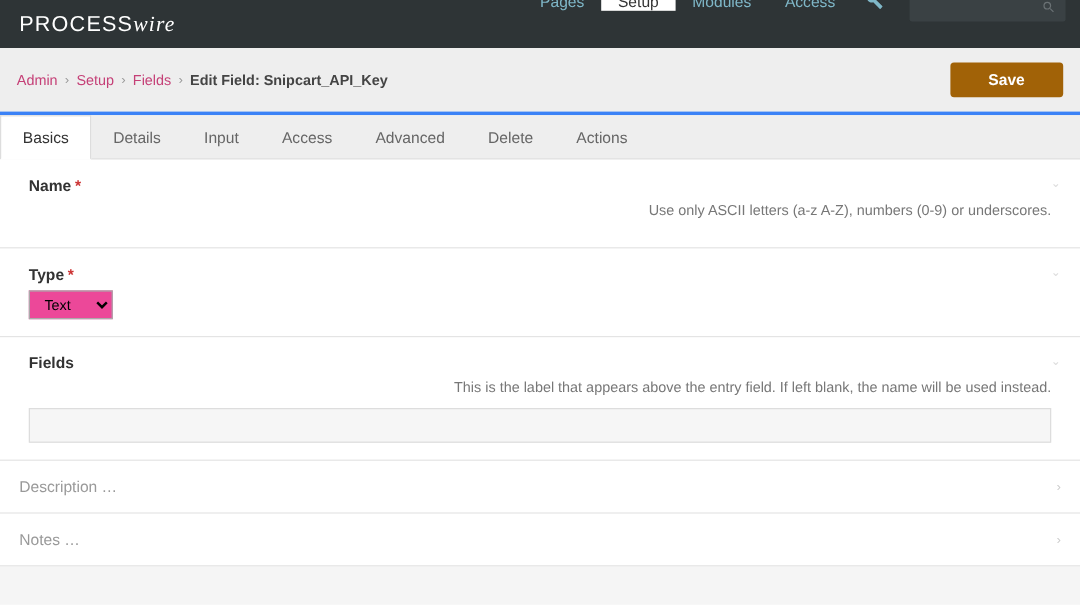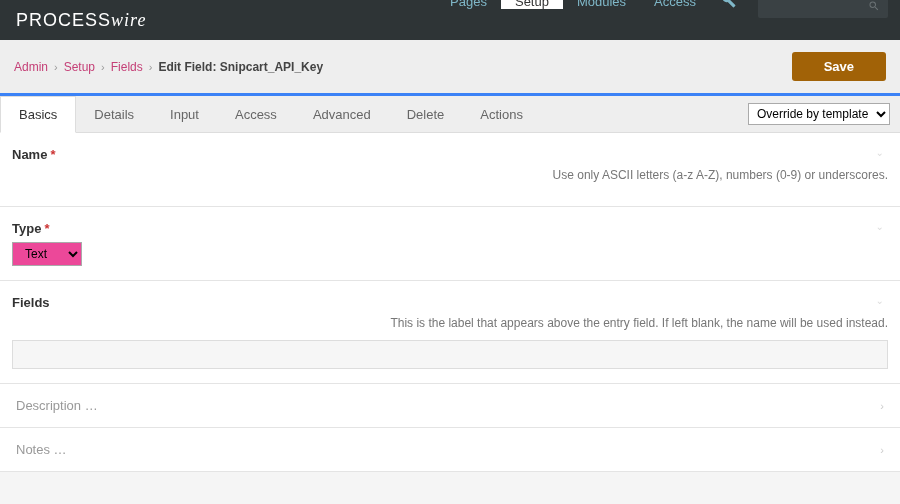--- a/index.html
+++ b/index.html
@@ -15,21 +15,21 @@
 .breadcrumb-bar { background: #eeeeee; padding: 12px 14px; display: flex; align-items: center; border-bottom: 3px solid #3b82f6; }
 .crumb { color: #c54077; font-size: 12px; }
 .crumb-sep { color: #999; margin: 0 6px; font-size: 11px; }
 .crumb-current { color: #444; font-size: 12px; font-weight: 600; }
 .save-btn { margin-left: auto; background: #a16207; color: #fff; border: none; padding: 7px 32px; border-radius: 3px; font-size: 13px; font-weight: 600; cursor: pointer; }
 .tab-bar { display: flex; align-items: center; background: #eeeeee; border-bottom: 1px solid #ddd; padding: 0 10px 0 0; }
 .tab { padding: 10px 18px; color: #666; font-size: 13px; cursor: pointer; }
 .tab.active { background: #fff; color: #333; border: 1px solid #ddd; border-bottom: 1px solid #fff; margin-bottom: -1px; }
 .override-select { margin-left: auto; font-size: 12px; padding: 2px 4px; background: #fff; border: 1px solid #aaa; }
 .form-area { background: #fff; }
-.field-block { border-bottom: 1px solid #e4e4e4; padding: 14px 12px; position: relative; }
+.field-block { border-bottom: 1px solid #e4e4e4; padding: 14px 24px; position: relative; }
 .field-label { font-weight: 600; font-size: 13px; margin-bottom: 6px; display: flex; align-items: baseline; }
 .req { color: #cc3333; margin-left: 3px; }
 .field-desc { color: #777; font-size: 12px; margin-bottom: 10px; text-align: right; }
 .text-input { width: 100%; padding: 6px 8px; border: 1px solid #ddd; background: #f6f6f6; font-size: 13px; }
 .type-select { padding: 3px 8px; font-size: 12px; background: #ec4899; border: 1px solid #aaa; min-width: 70px; }
 .collapse-row { padding: 14px 16px; border-bottom: 1px solid #e4e4e4; color: #999; font-size: 13px; display: flex; align-items: center; cursor: pointer; }
 .chev { margin-left: auto; color: #ccc; font-size: 11px; }
 .chev-sm { position: absolute; right: 16px; top: 14px; color: #ddd; font-size: 10px; }
 .bottom-save { padding: 12px 10px; }
 svg { display: block; }
@@ -71,23 +71,20 @@
 </div>
 
 <div class="tab-bar">
   <div class="tab active">Basics</div>
   <div class="tab">Details</div>
   <div class="tab">Input</div>
   <div class="tab">Access</div>
   <div class="tab">Advanced</div>
   <div class="tab">Delete</div>
   <div class="tab">Actions</div>
-  <select class="override-select">
-    <option>Override by template</option>
-  </select>
 </div>
 
 <div class="form-area">
 
   <div class="field-block">
     <div class="field-label">
       <span>Name</span>
         <span class="req">*</span>
     </div>
     <span class="chev-sm">⌄</span>

